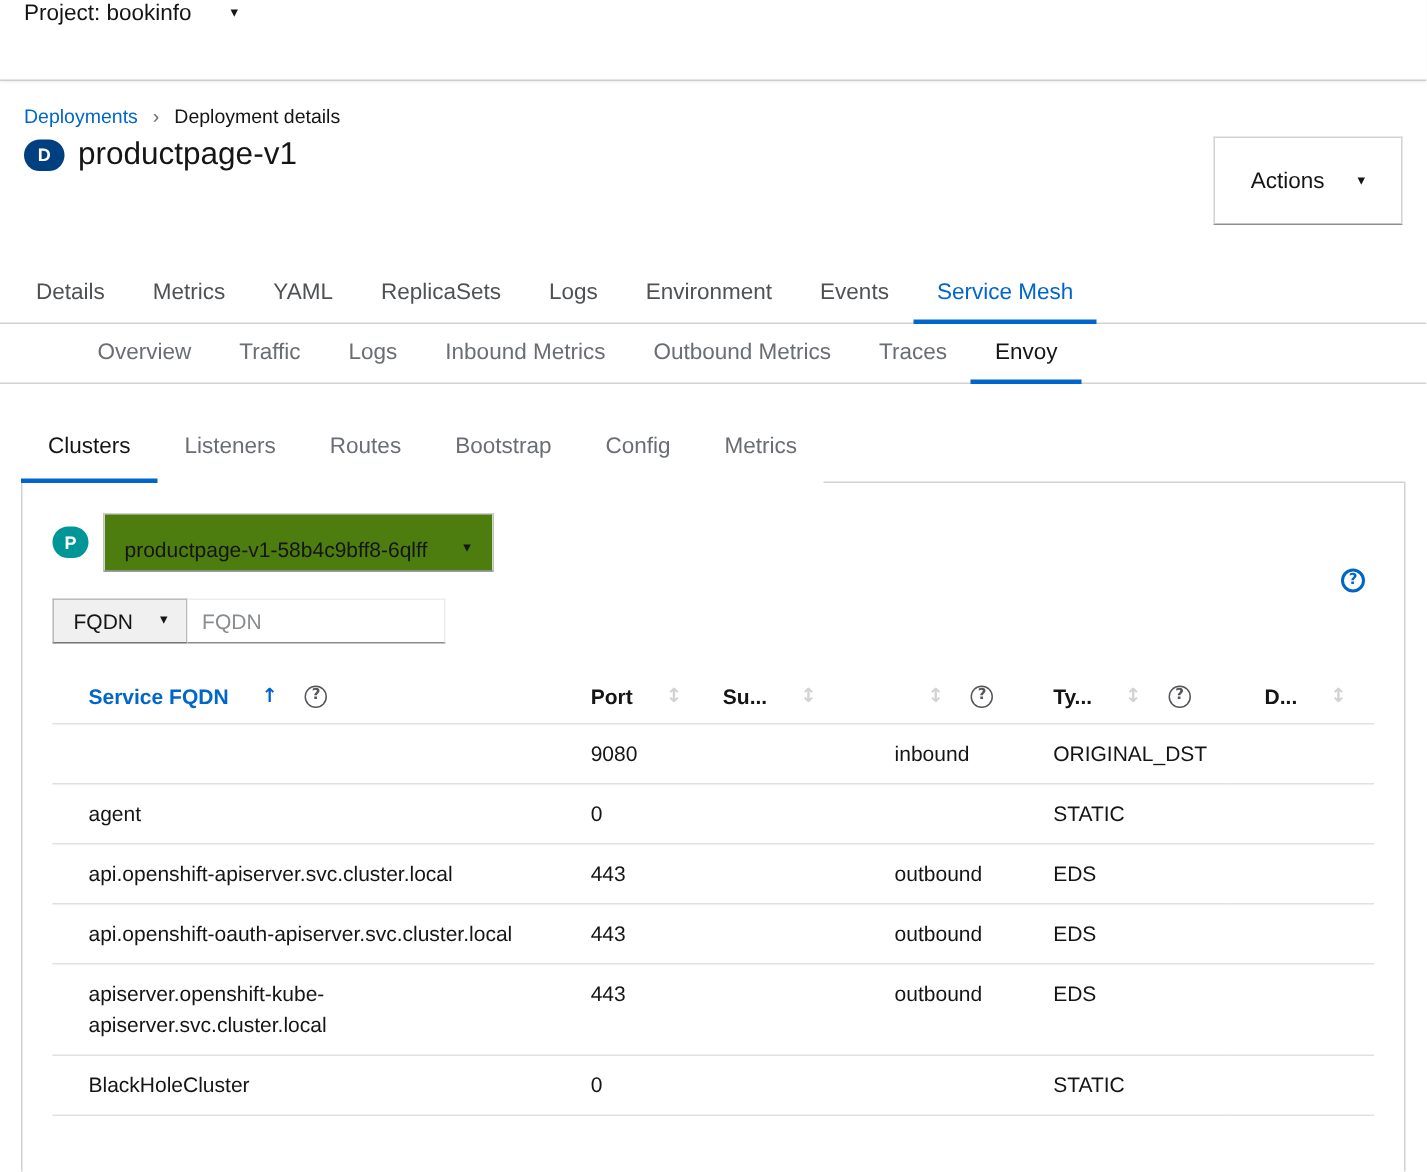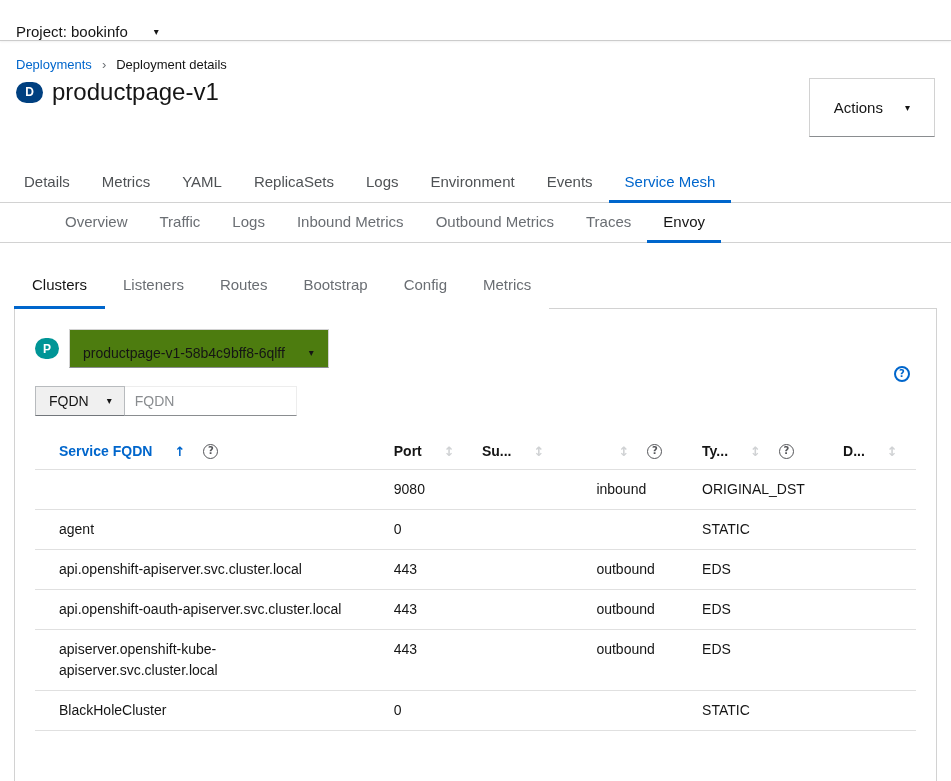--- a/index.html
+++ b/index.html
@@ -5,21 +5,21 @@
   * { box-sizing: border-box; }
   html,body { margin:0; padding:0; }
   body {
     width:951px; height:781px; overflow:hidden;
     background:#fff; color:#151515;
     font-family:"Liberation Sans","DejaVu Sans",sans-serif;
     font-size:14px;
   }
   
   .project-bar {
-    height:41px; display:flex; align-items:flex-end;
+    height:54px; display:flex; align-items:flex-start;
     padding:0 16px; background:#fff;
     border-bottom:1px solid #ccc;
     box-shadow:0 1px 2px rgba(0,0,0,.06);
     position:relative; z-index:2;
   }
   .project-toggle { display:flex; align-items:center; cursor:pointer; font-size:15px; color:#151515; }
   .caret { font-size:10px; color:#151515; line-height:1; }
   .project-toggle .caret { margin-left:26px; }
   
   .page-header { padding:16px 16px 0 16px; }
@@ -28,21 +28,21 @@
   .crumb-sep { color:#6a6e73; margin:0 10px; font-size:13px; }
   .crumb-current { color:#151515; }
   .title-row { display:flex; align-items:flex-start; justify-content:space-between; margin-top:6px; min-height:36px; }
   .title-left { display:flex; align-items:center; }
   .res-badge {
     display:inline-flex; align-items:center; justify-content:center;
     min-width:27px; height:21px; border-radius:11px;
     background:#004080; color:#fff; font-size:12px; font-weight:700;
     margin-right:9px; padding:0 6px;
   }
-  .page-title { font-size:24px; color:#151515; }
+  .page-title { font-size:21px; color:#151515; }
   .actions-btn {
     display:flex; align-items:center; background:#fff;
     border:1px solid #d2d2d2; border-bottom:1px solid #8a8d90;
     padding:20px 24px; font-size:15px; color:#151515; cursor:pointer;
     font-family:inherit;
   }
   .actions-btn .caret { margin-left:22px; }
   
   .tab-strip { display:flex; border-bottom:1px solid #d2d2d2; }
   .main-tabs { margin-top:26px; padding-left:8px; }

